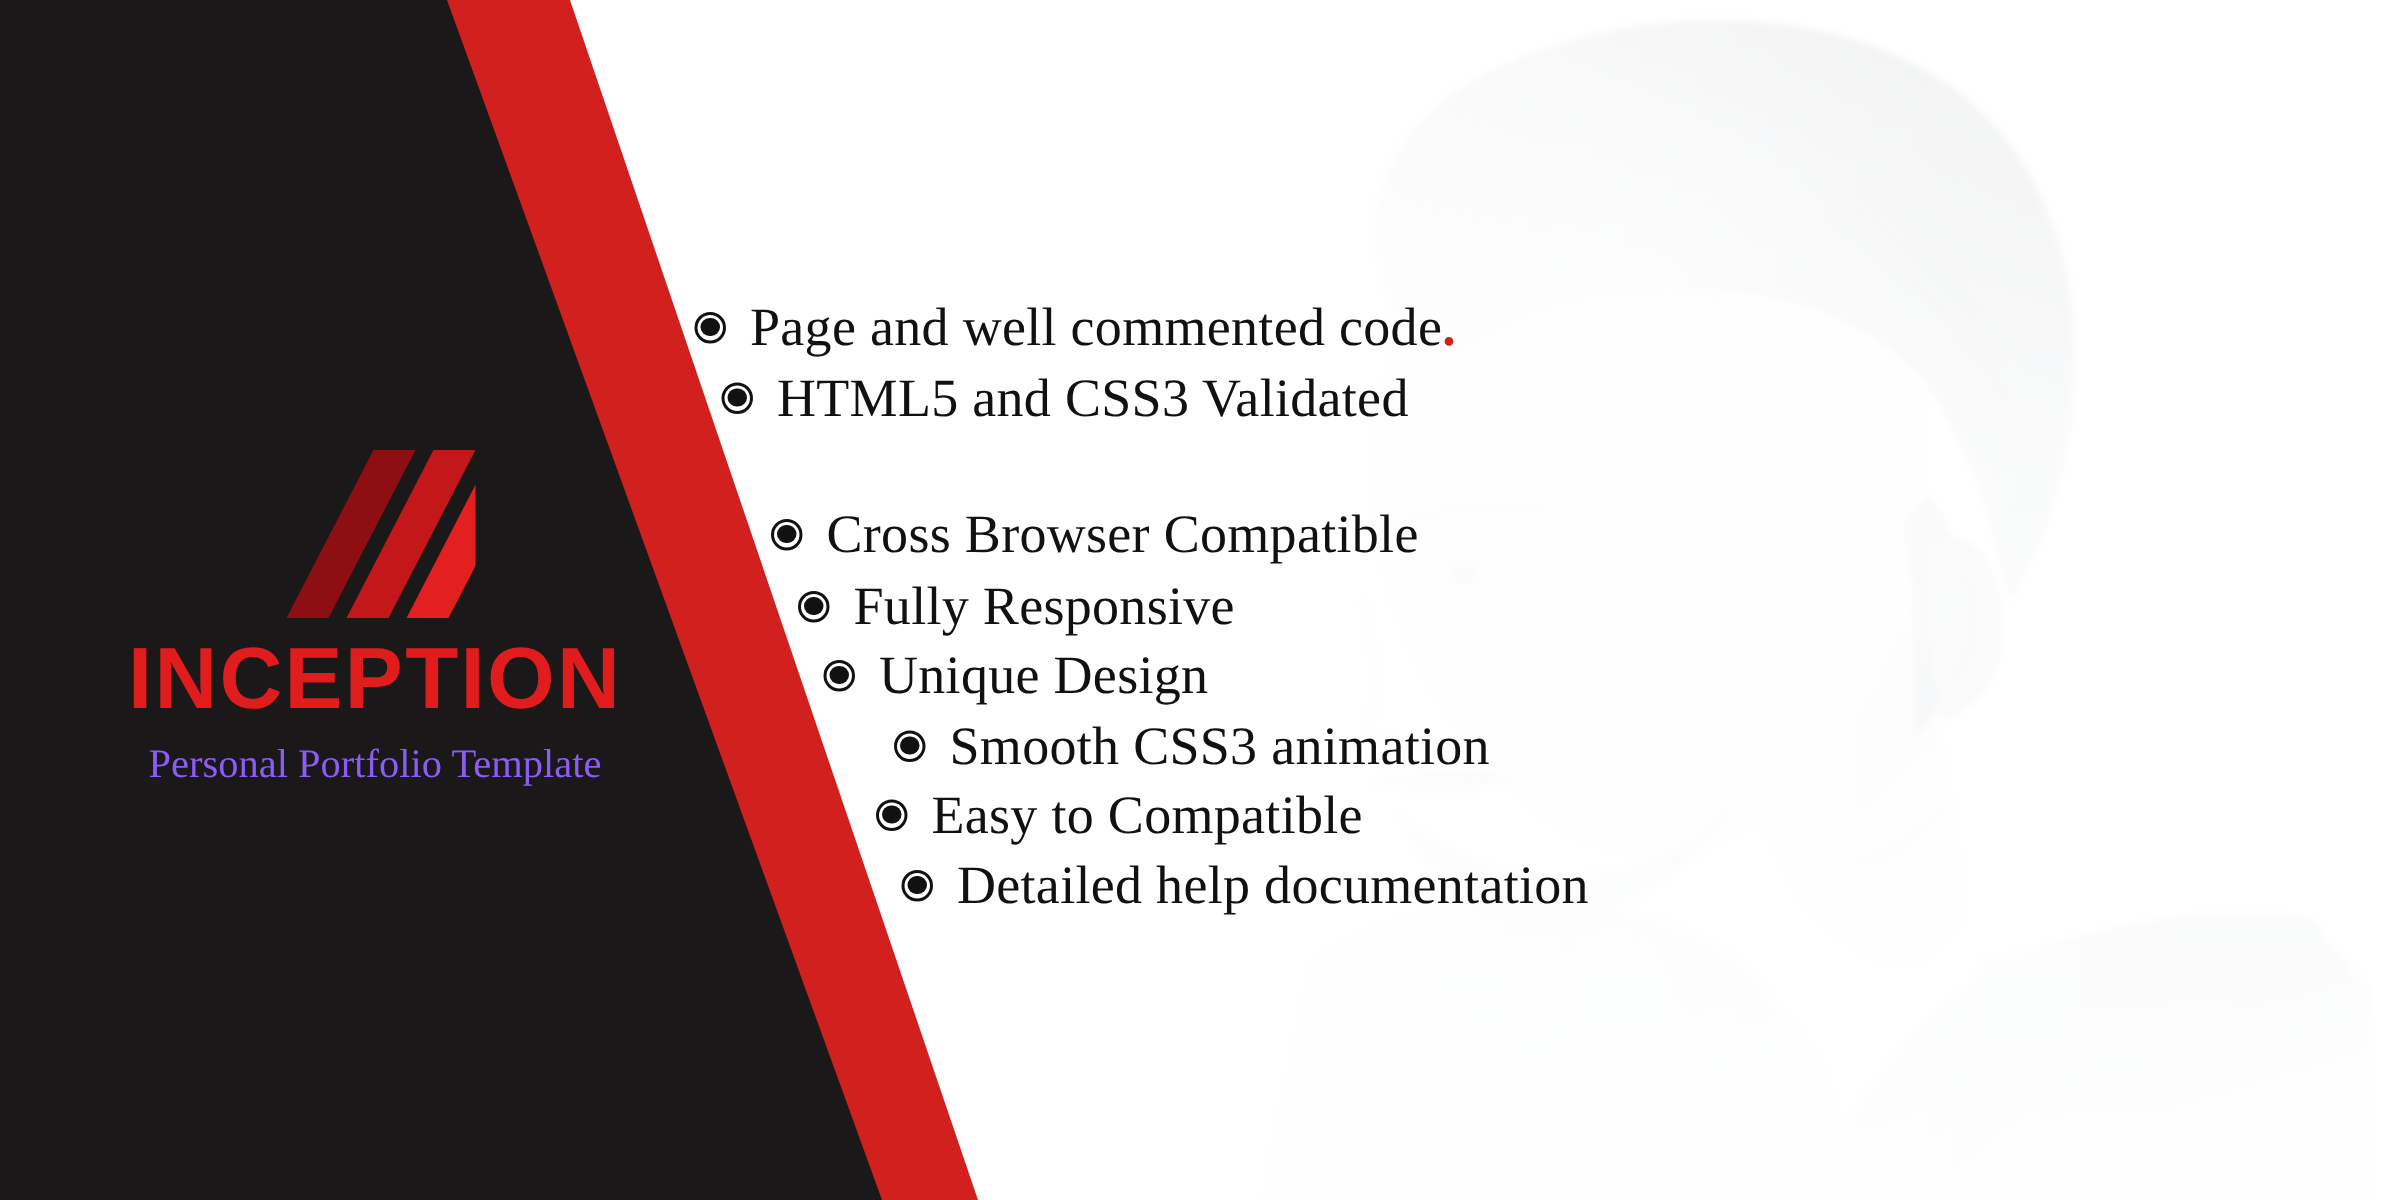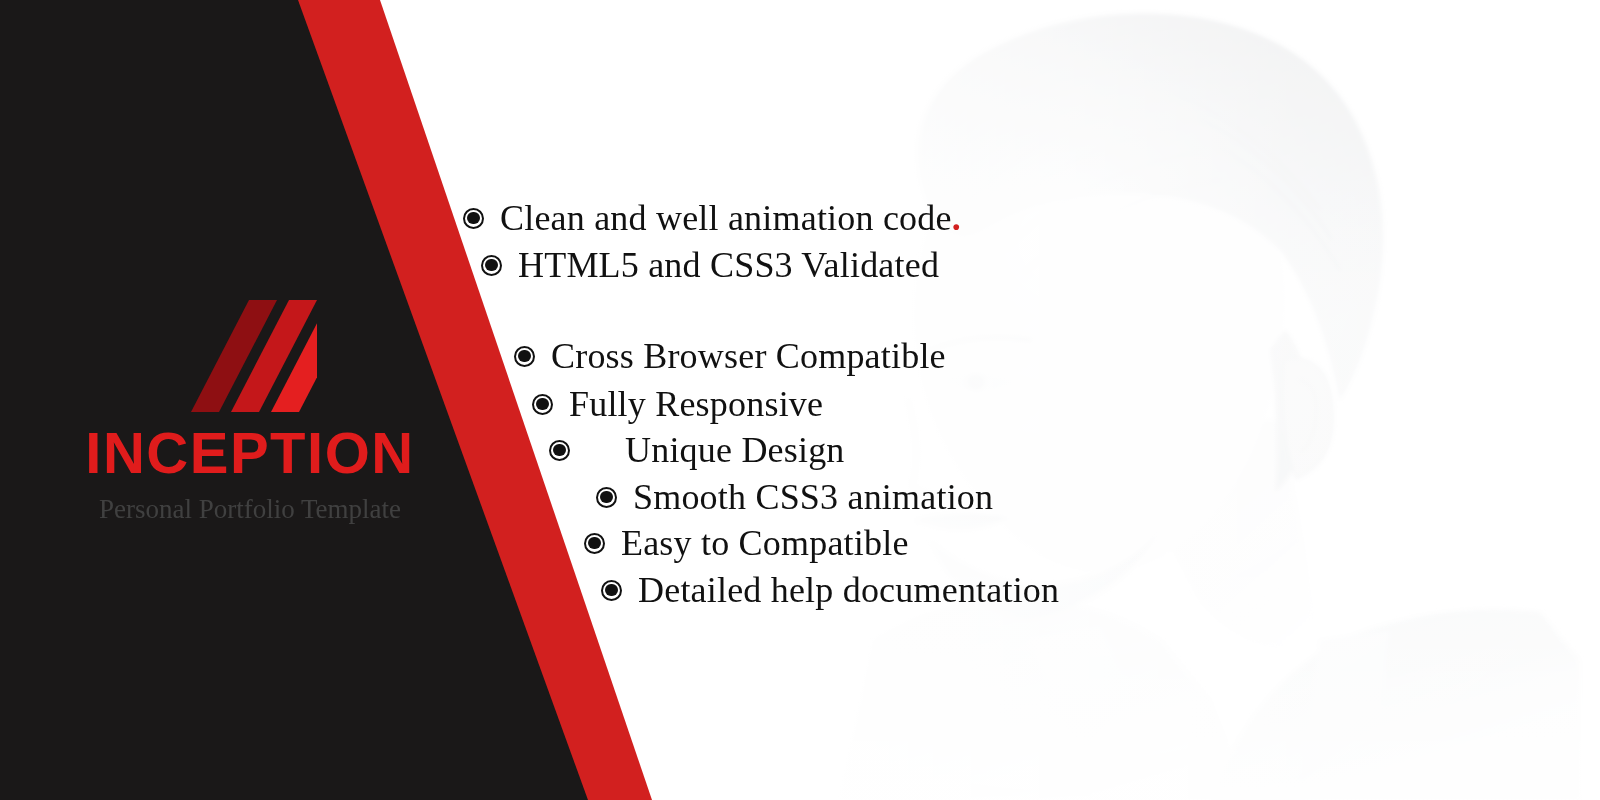--- a/index.html
+++ b/index.html
@@ -76,21 +76,21 @@
     color: #e01c1c;
     font-family: "Liberation Sans", "DejaVu Sans", sans-serif;
     font-weight: 700;
     font-size: 58px;
     letter-spacing: 1.5px;
     line-height: 1;
     margin: 0 0 14px 0;
     white-space: nowrap;
   }
   .brand-tagline {
-    color: #404040;
+    color: #8b5cf6;
     font-family: "Liberation Serif", "DejaVu Serif", serif;
     font-size: 27px;
     line-height: 1;
     margin: 0;
     white-space: nowrap;
   }
 
   
   .feature-list {
     position: absolute;
@@ -251,41 +251,41 @@
       <polygon points="116,112 88,112 146,0 174,0" fill="#e41f20"></polygon>
     </svg>
     <div class="brand-name">INCEPTION</div>
     <div class="brand-tagline">Personal Portfolio Template</div>
   </div>
 
   <div class="feature-list">
 
     <div class="feature-row" style="left:463px; top:200px;">
       <span class="bullet-dot"></span>
-      <span class="feature-text">Clean and well animation code</span>
+      <span class="feature-text">Page and well commented code</span>
         <span class="feature-text accent-dot">.</span>
     </div>
 
     <div class="feature-row" style="left:481px; top:247px;align-items:center;">
       <span class="bullet-dot"></span>
       <span class="feature-text">HTML5 and CSS3 Validated</span>
     </div>
 
 
     <div class="feature-row" style="left:514px; top:338px;">
       <span class="bullet-dot"></span>
       <span class="feature-text">Cross Browser Compatible</span>
     </div>
 
     <div class="feature-row" style="left:532px; top:386px;">
       <span class="bullet-dot"></span>
       <span class="feature-text">Fully Responsive</span>
     </div>
 
-    <div class="feature-row" style="left:549px; top:432px;gap:39px;">
+    <div class="feature-row" style="left:549px; top:432px;">
       <span class="bullet-dot"></span>
       <span class="feature-text">Unique Design</span>
     </div>
 
     <div class="feature-row" style="left:596px; top:479px;text-align:center;">
       <span class="bullet-dot"></span>
       <span class="feature-text">Smooth CSS3 animation</span>
     </div>
 
     <div class="feature-row" style="left:584px; top:525px;">

